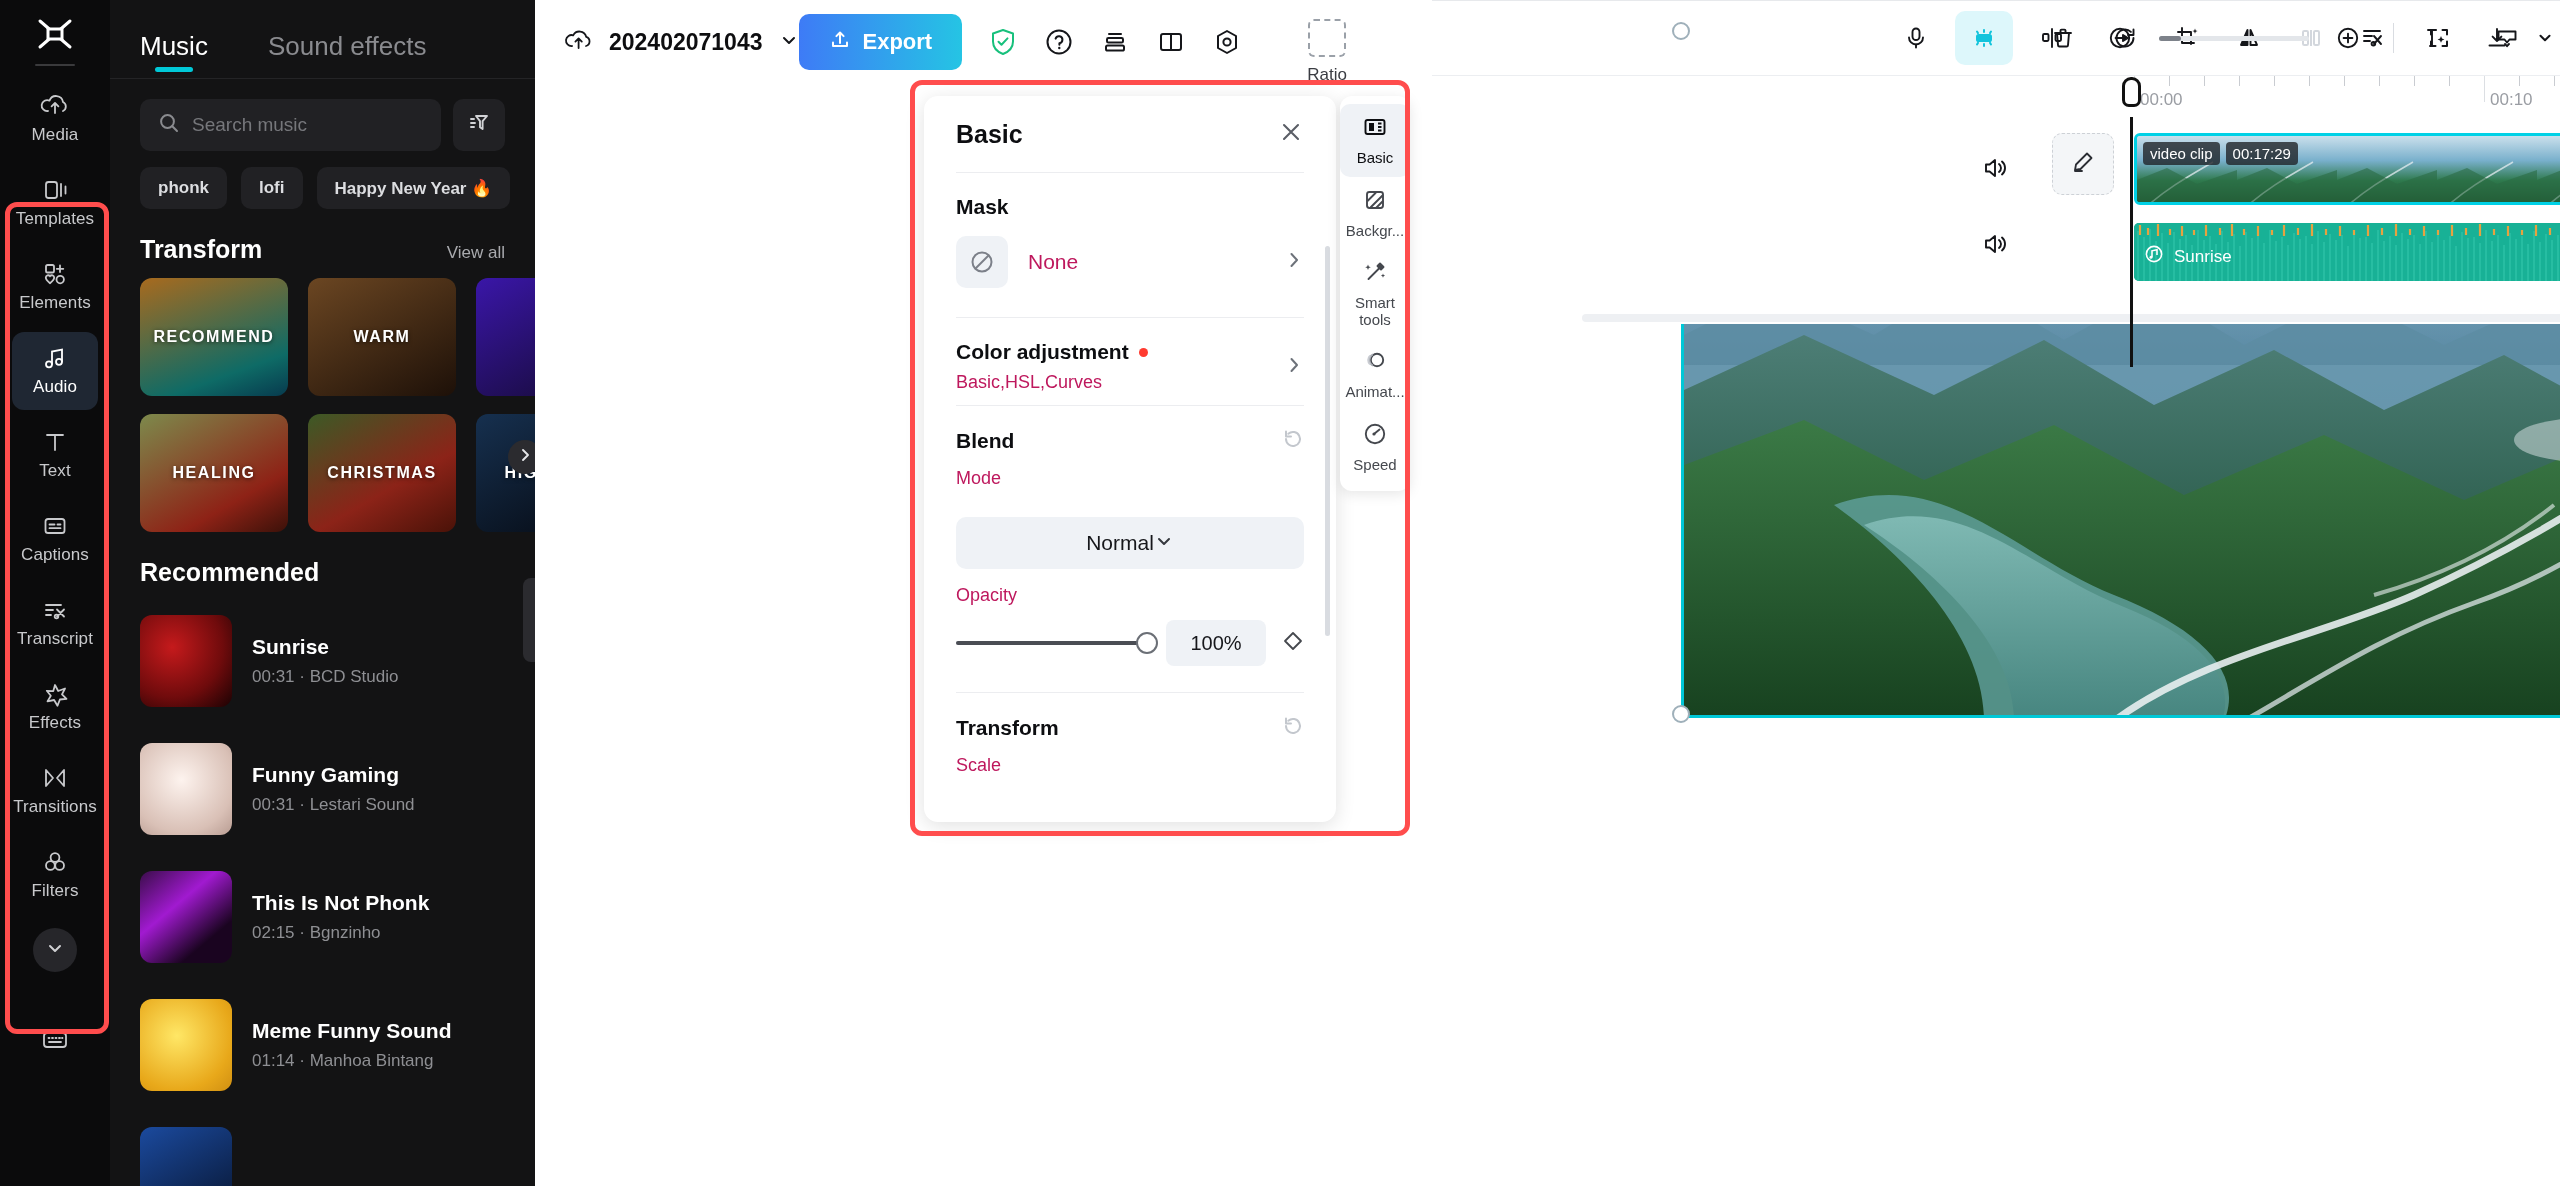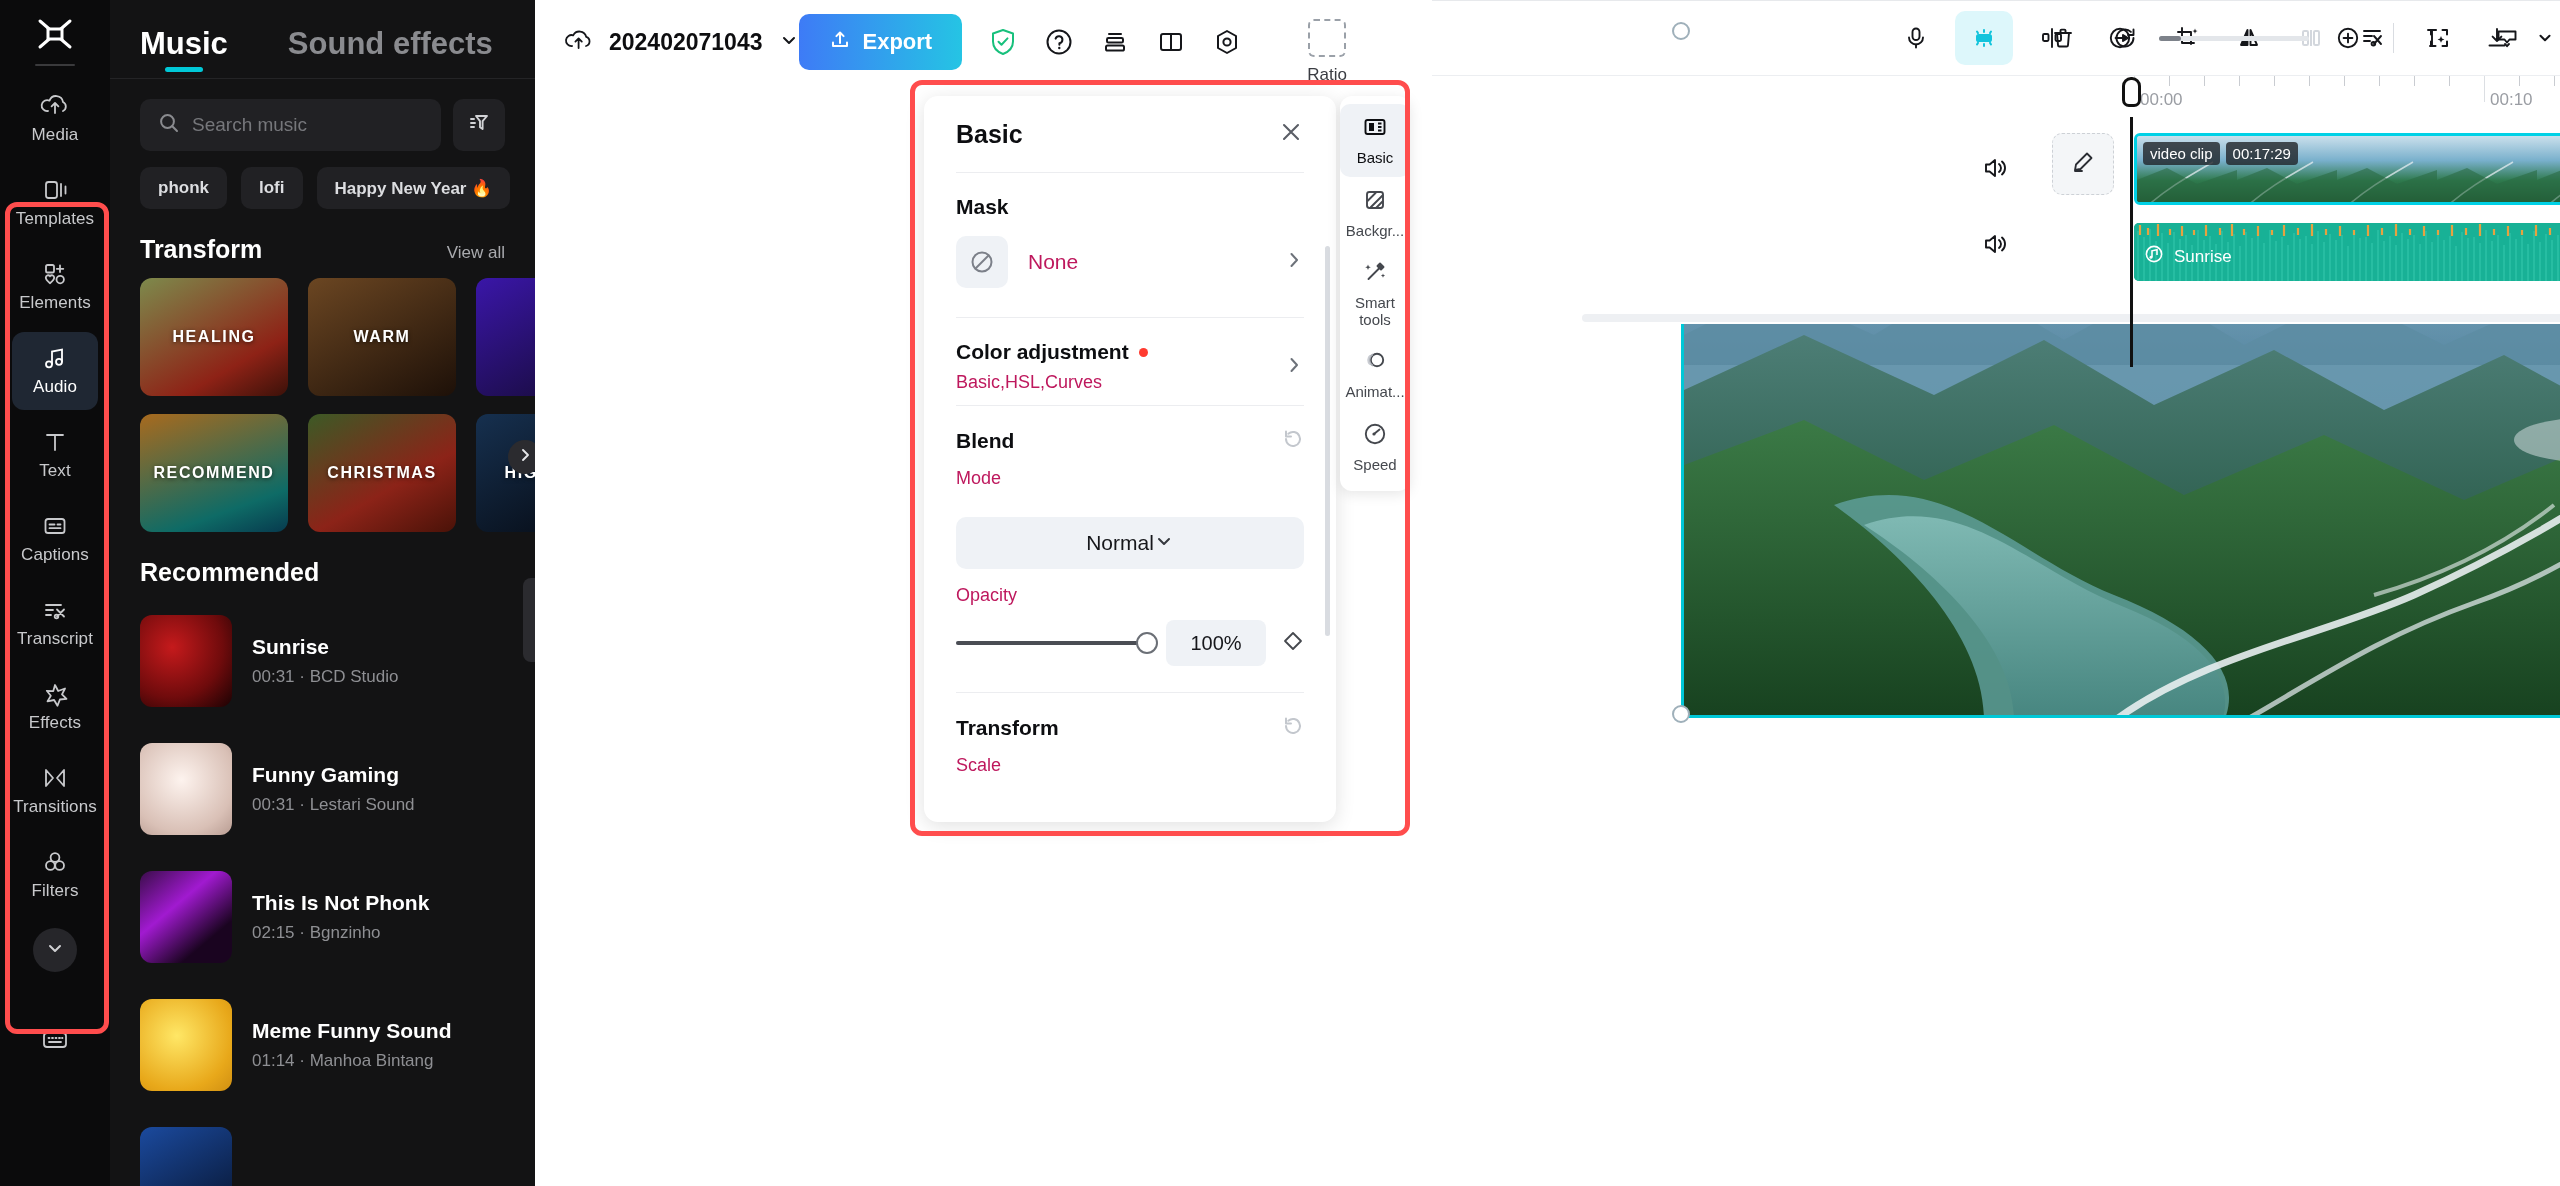--- a/index.html
+++ b/index.html
@@ -36,21 +36,21 @@
     position: absolute; left: 5px; top: 202px; width: 104px; height: 832px;
     border: 5px solid #ff4d4d; border-radius: 12px; pointer-events: none;
   }
 
   
   .panel {
     width: 425px; flex: 0 0 425px; height: 1186px; background: #131314;
     position: relative; overflow: hidden;
   }
   .panel-tabs { display: flex; align-items: flex-end; height: 72px; padding: 0 30px; gap: 60px; }
-  .panel-tab { font-size: 31px; font-weight: bold; color: #8a8b8f; padding-bottom: 10px; cursor: pointer; position: relative;}
+  .panel-tab { font-size: 26px; font-weight: normal; color: #8a8b8f; padding-bottom: 10px; cursor: pointer; position: relative;}
   .panel-tab.active { color: #fff; }
   .panel-tab.active::after {
     content:""; position:absolute; left:50%; transform: translateX(-50%);
     bottom: 0; width: 38px; height: 5px; border-radius: 3px; background: #00c8d7;
   }
   .panel-divider { height: 1px; background: #242426; margin: 6px 0 0 0; }
   .search-row { display: flex; gap: 12px; padding: 20px 30px 0 30px; align-items: center; }
   .search-box {
     flex: 1; height: 52px; background: #212124; border-radius: 10px;
     display: flex; align-items: center; gap: 12px; padding: 0 18px;
@@ -381,25 +381,25 @@
       <div class="chip">Happy New Year 🔥</div>
     </div>
 
     <div class="sec-head">
       <div class="sec-title">Transform</div>
       <div class="sec-link">View all</div>
     </div>
 
     <div class="cat-row">
       <div class="cat-col">
+        <div class="cat-card" style="background:linear-gradient(160deg,#a86a1e,#0e6b66 75%,#073a4e);">
+          <div class="cap">RECOMMEND</div>
+        </div>
         <div class="cat-card" style="background:linear-gradient(150deg,#7d8a4c,#8e2216 70%,#3b1109);">
           <div class="cap">HEALING</div>
-        </div>
-        <div class="cat-card" style="background:linear-gradient(160deg,#a86a1e,#0e6b66 75%,#073a4e);">
-          <div class="cap">RECOMMEND</div>
         </div>
       </div>
       <div class="cat-col">
         <div class="cat-card" style="background:linear-gradient(150deg,#6b4622,#1d1008);">
           <div class="cap">WARM</div>
         </div>
         <div class="cat-card" style="background:linear-gradient(150deg,#3c5a26,#8c2318 60%,#4a1208);">
           <div class="cap">CHRISTMAS</div>
         </div>
       </div>

